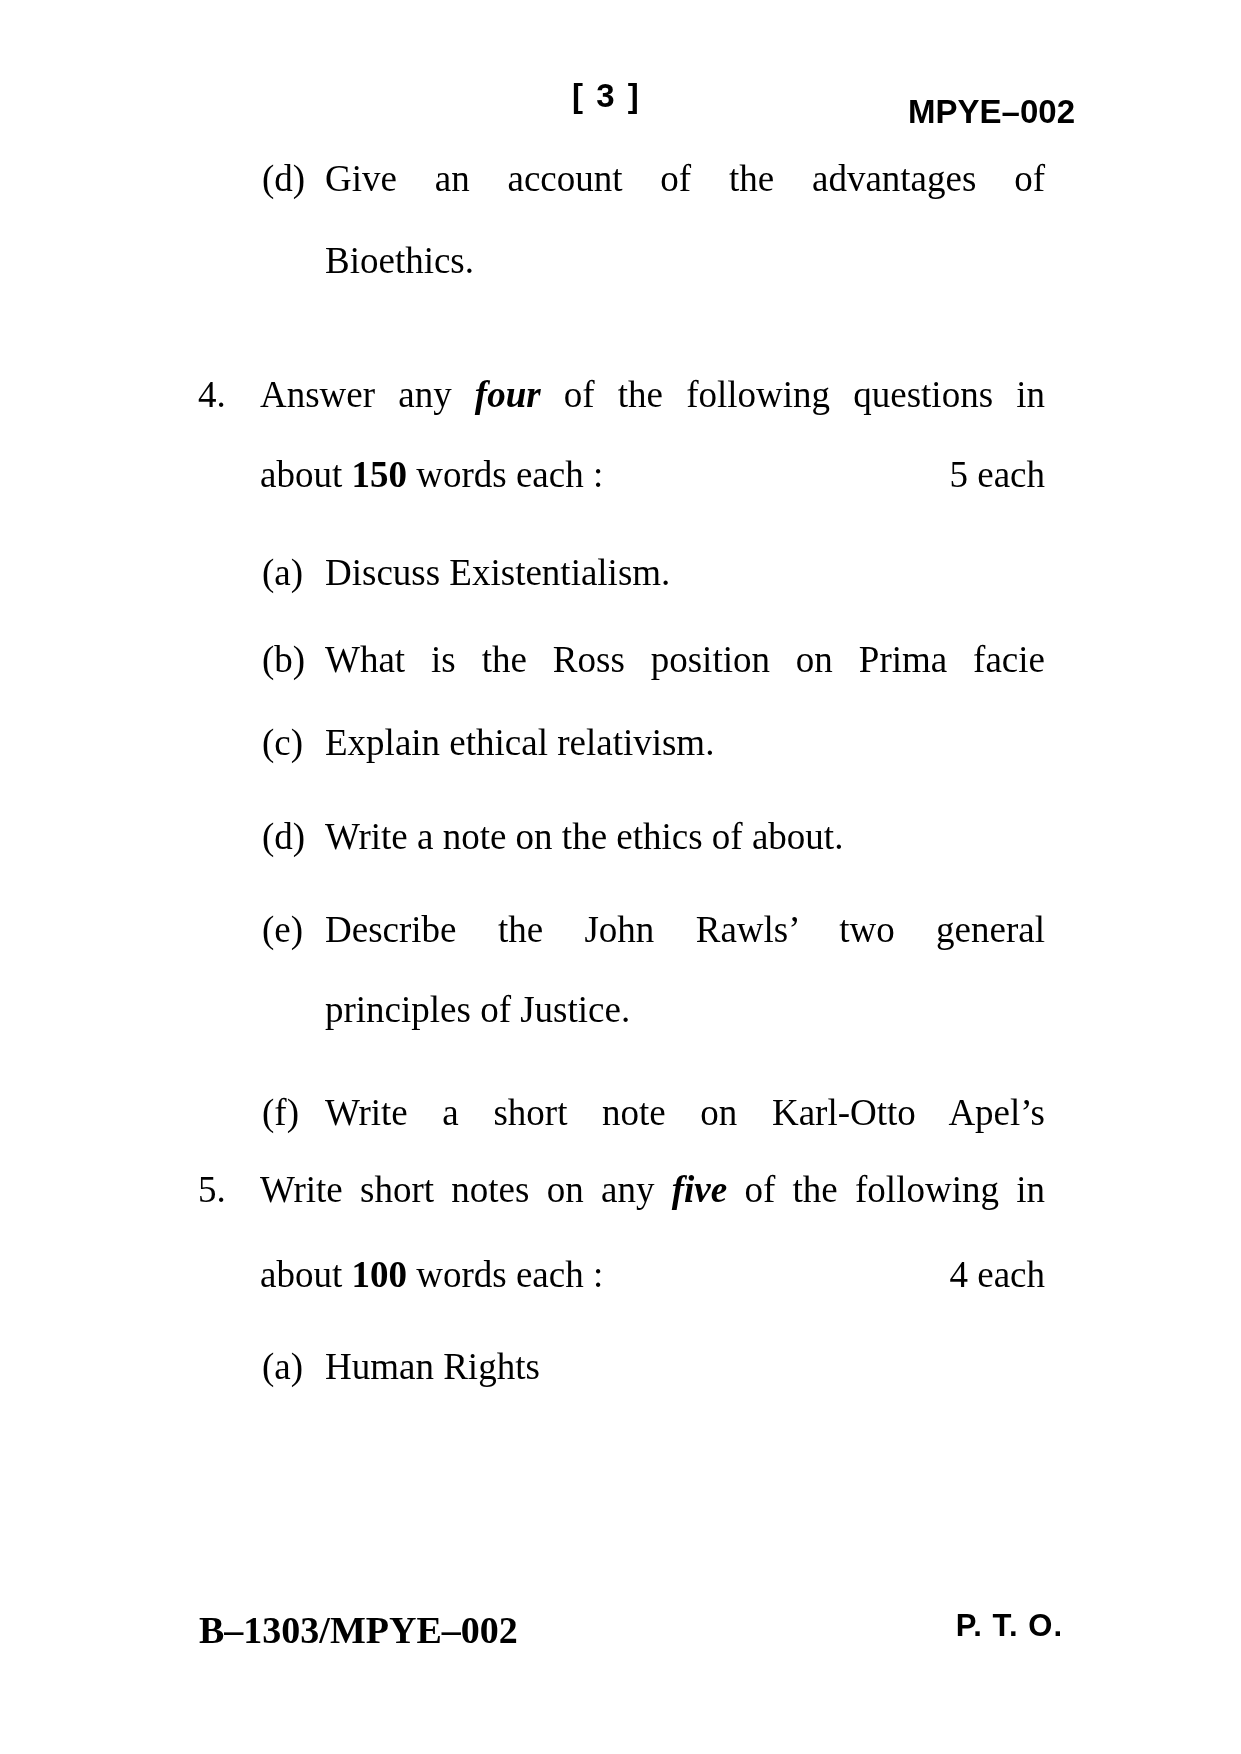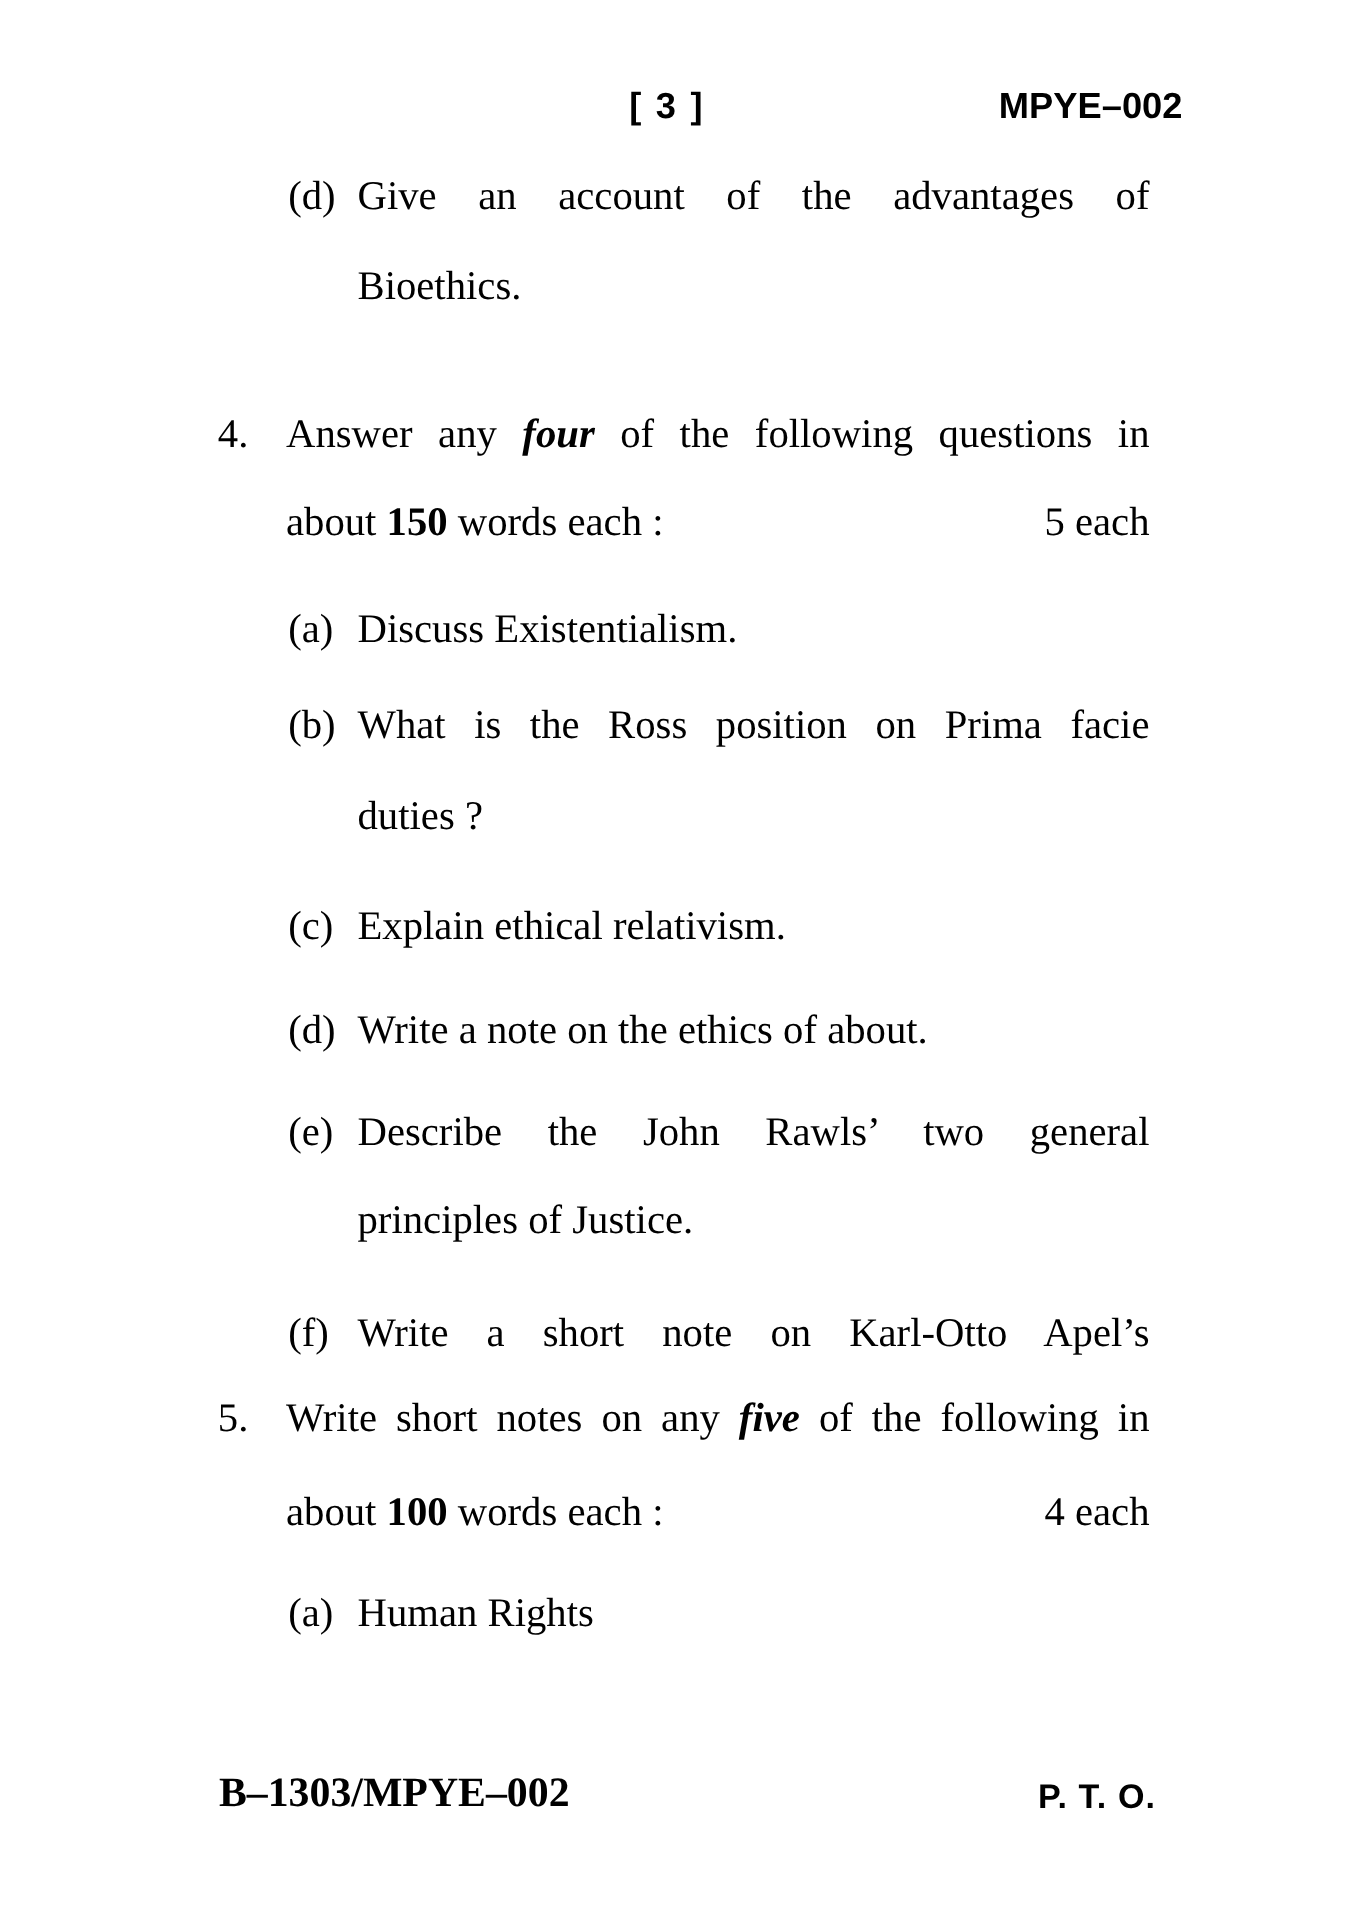--- a/index.html
+++ b/index.html
@@ -18,21 +18,21 @@
   .header {
     position: relative;
     height: 40px;
     margin-bottom: 40px;
     font-family: "Liberation Sans", sans-serif;
     font-weight: bold;
     font-size: 33px;
     line-height: 40px;
   }
   .page-num { position: absolute; left: 572px; top: 0; letter-spacing: 2px; }
-  .course-code { position: absolute; right: 166px; top: 0; }
+  .course-code { position: absolute; right: 166px; top: 16px; }
 
   .line { line-height: 46px; }
 
   
   .q-row { display: flex; margin-left: 198px; margin-right: 196px; }
   .q-num { flex: none; width: 62px; }
   
   .sub-row { display: flex; margin-left: 262px; margin-right: 196px; }
   .sub-label { flex: none; width: 63px; }
   .row-text { flex: 1 1 auto; min-width: 0; }
@@ -43,24 +43,24 @@
   
   .marks-line { display: flex; justify-content: space-between; margin-left: 260px; margin-right: 196px; }
 
   .emph { font-weight: bold; font-style: italic; }
   .bold { font-weight: bold; }
 
   .footer {
     position: absolute;
     top: 1608px;
     left: 199px;
-    right: 190px;
+    right: 178px;
     display: flex;
     justify-content: space-between;
-    align-items: flex-end;
+    align-items: flex-start;
   }
   .footer-code { font-family: "Liberation Serif", "DejaVu Serif", serif; font-weight: bold; font-size: 38px; }
   .pto { font-family: "Liberation Sans", sans-serif; font-weight: bold; font-size: 31px; letter-spacing: 1px; }
 
   
   .mb31 { margin-bottom: 31px; } .mb34 { margin-bottom: 34px; }
   .mb36 { margin-bottom: 36px; } .mb37 { margin-bottom: 37px; }
   .mb39 { margin-bottom: 39px; } .mb41 { margin-bottom: 41px; }
   .mb46 { margin-bottom: 46px; } .mb47 { margin-bottom: 47px; }
   .mb48 { margin-bottom: 48px; } .mb52 { margin-bottom: 52px; }
@@ -94,21 +94,20 @@
 
   <div class="sub-row line mb41">
     <span class="sub-label">(a)</span>
     <div class="row-text">Discuss Existentialism.</div>
   </div>
 
   <div class="sub-row line mb37">
     <span class="sub-label">(b)</span>
     <div class="row-text justify">What is the Ross position on Prima facie</div>
   </div>
-  <div class="sub-cont line mb54">duties ?</div>
 
   <div class="sub-row line mb48">
     <span class="sub-label">(c)</span>
     <div class="row-text">Explain ethical relativism.</div>
   </div>
 
   <div class="sub-row line mb47">
     <span class="sub-label">(d)</span>
     <div class="row-text">Write a note on the ethics of about.</div>
   </div>

